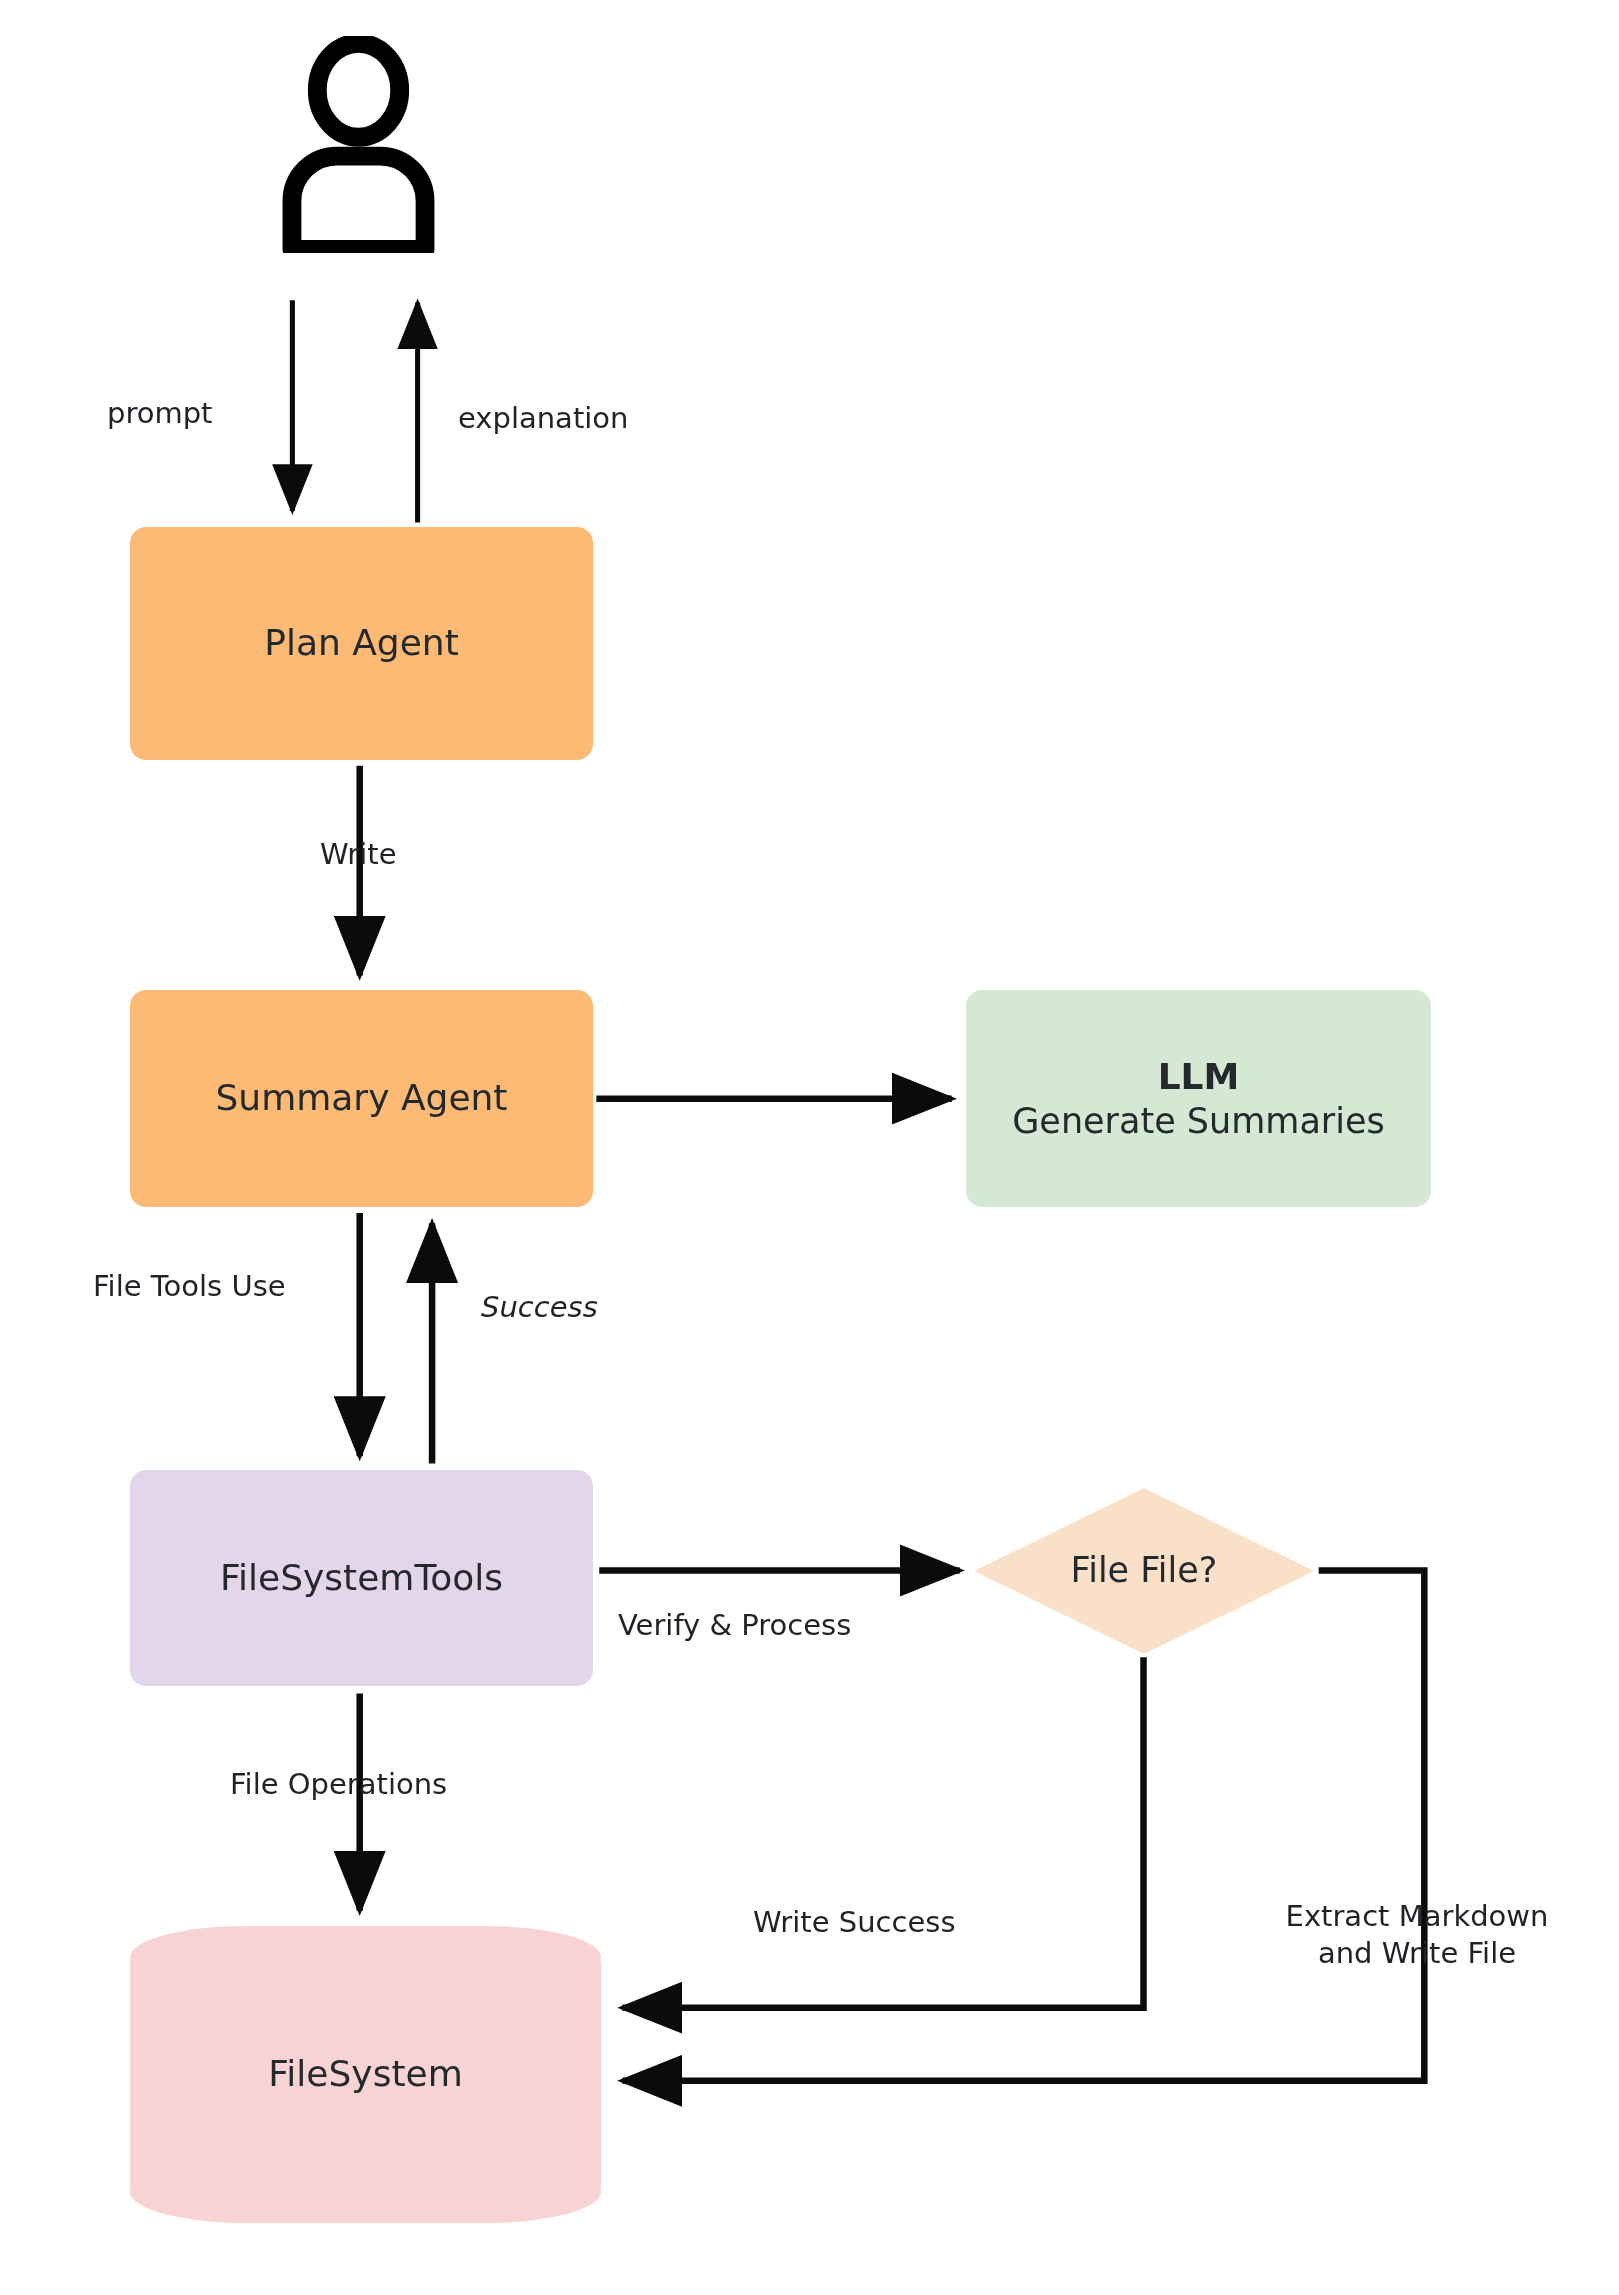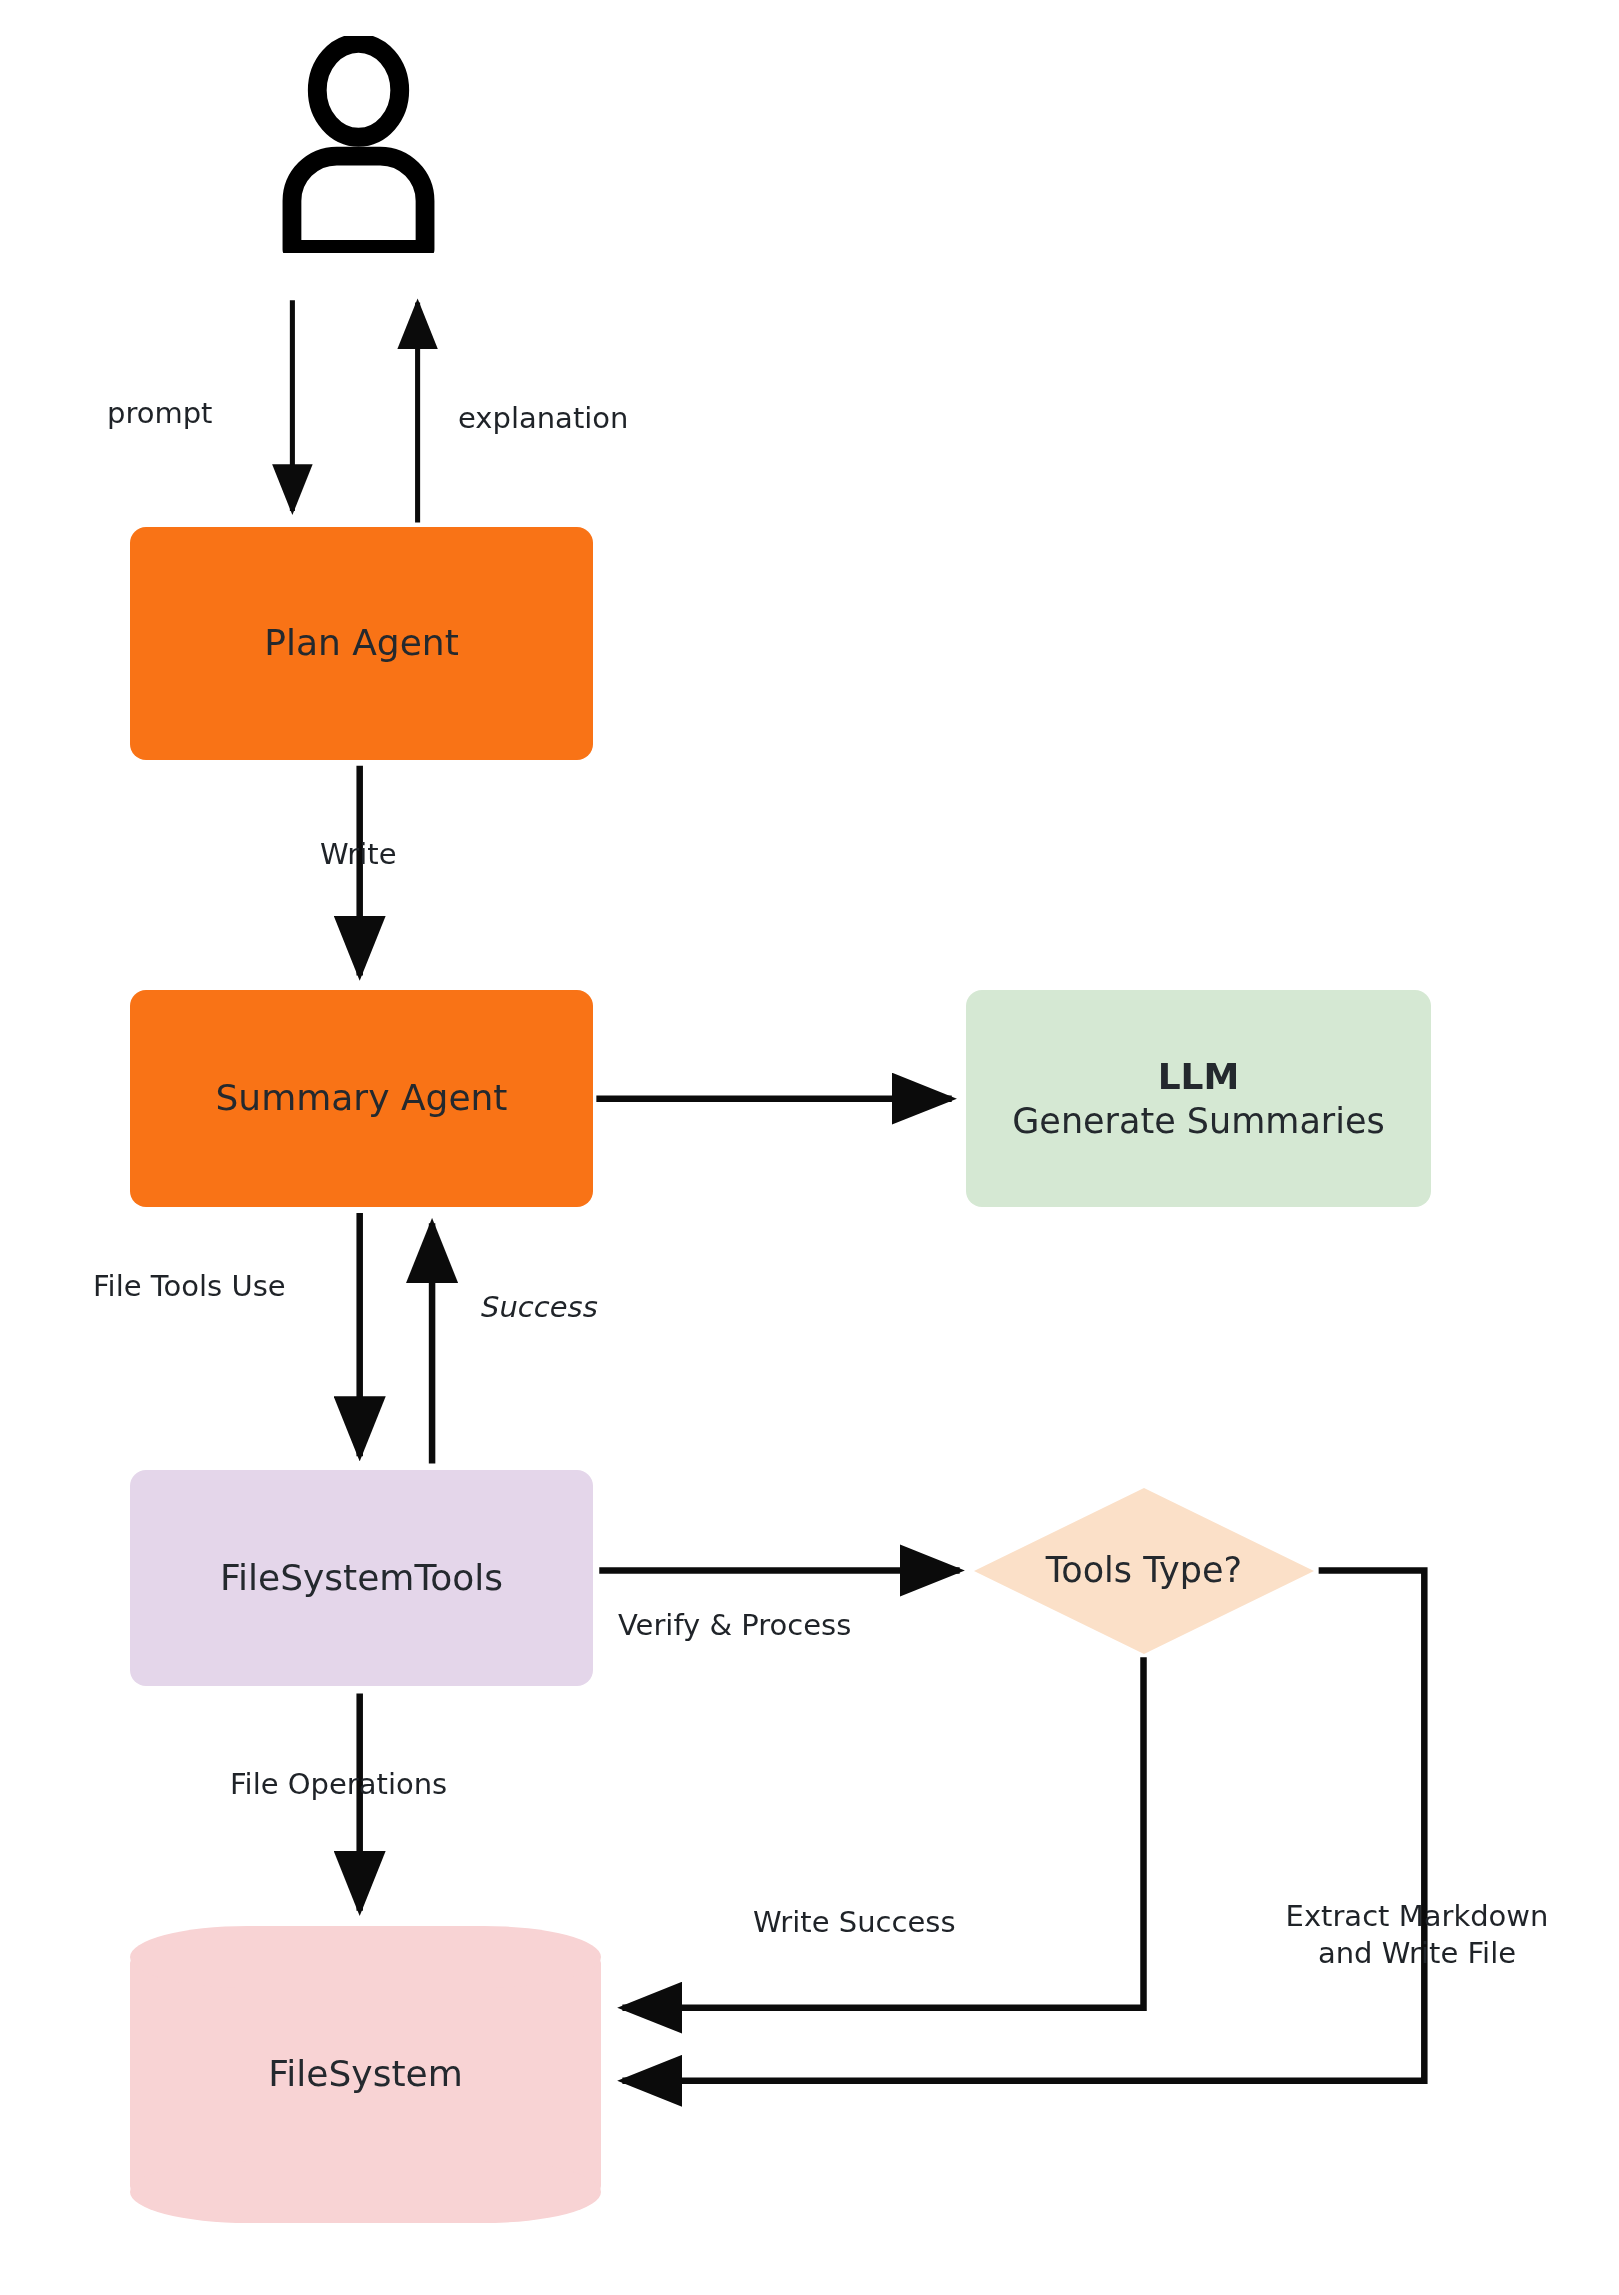--- a/index.html
+++ b/index.html
@@ -29,21 +29,21 @@
   }
   .node-label {
     line-height: 1.35;
     color: #24292e;
   }
 
   
   .box {
     border-radius: 16px;
   }
-  .box-blue { background: #f97316; }
+  .box-blue { background: #fdba74; }
   .box-green { background: #d5e8d3; }
   .box-purple { background: #e4d6ea; }
 
   
   #plan-agent {
     left: 130px; top: 527px; width: 463px; height: 233px;
   }
   #plan-agent .node-label { font-size: 36px; }
 
   
@@ -185,21 +185,21 @@
     <span class="node-label">FileSystemTools</span>
   </div>
 
   <div class="node box box-green" id="llm-node">
     <span class="llm-title">LLM</span>
     <span class="llm-sub">Generate  Summaries</span>
   </div>
 
   <div class="node" id="file-type-decision">
     <div class="diamond-shape"></div>
-    <span class="node-label">Tools Type?</span>
+    <span class="node-label">File File?</span>
   </div>
 
   <div class="node" id="filesystem-db">
     <div class="cyl-body"></div>
     <div class="cyl-top"></div>
     <div class="cyl-bottom"></div>
     <span class="node-label">FileSystem</span>
   </div>
 
   <div class="edge-label" style="left:107px; top:395px;">prompt</div>

